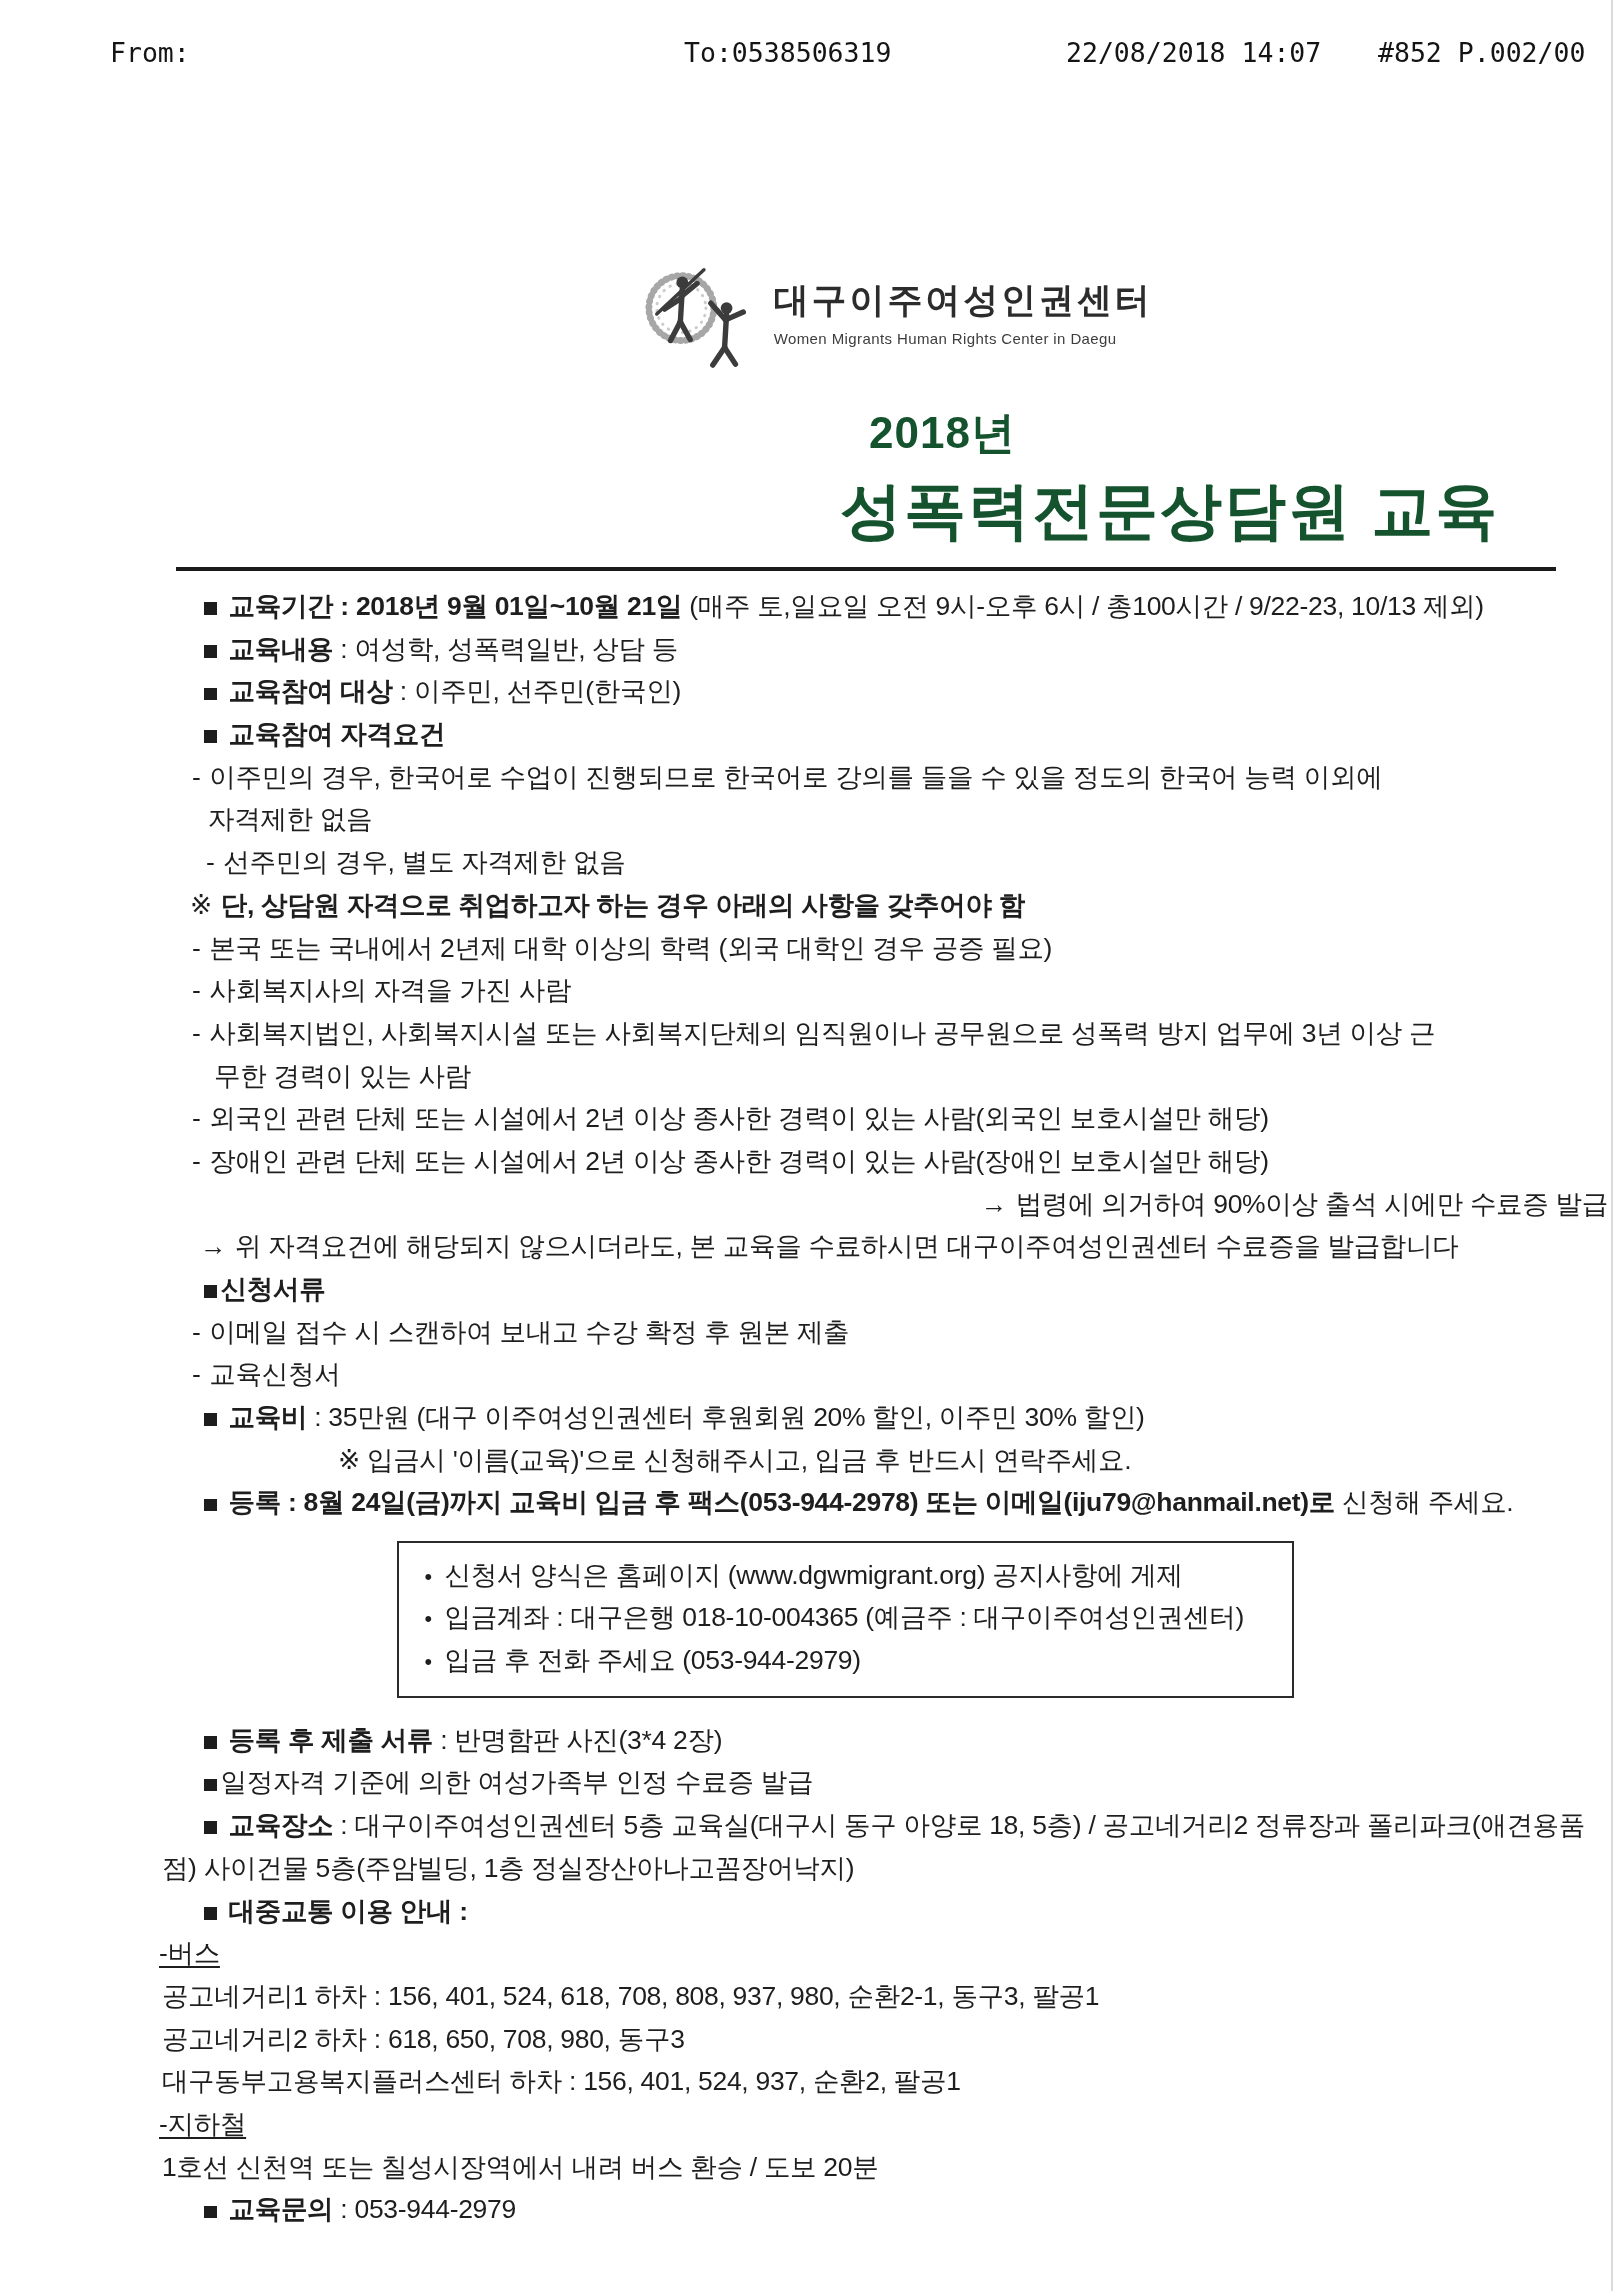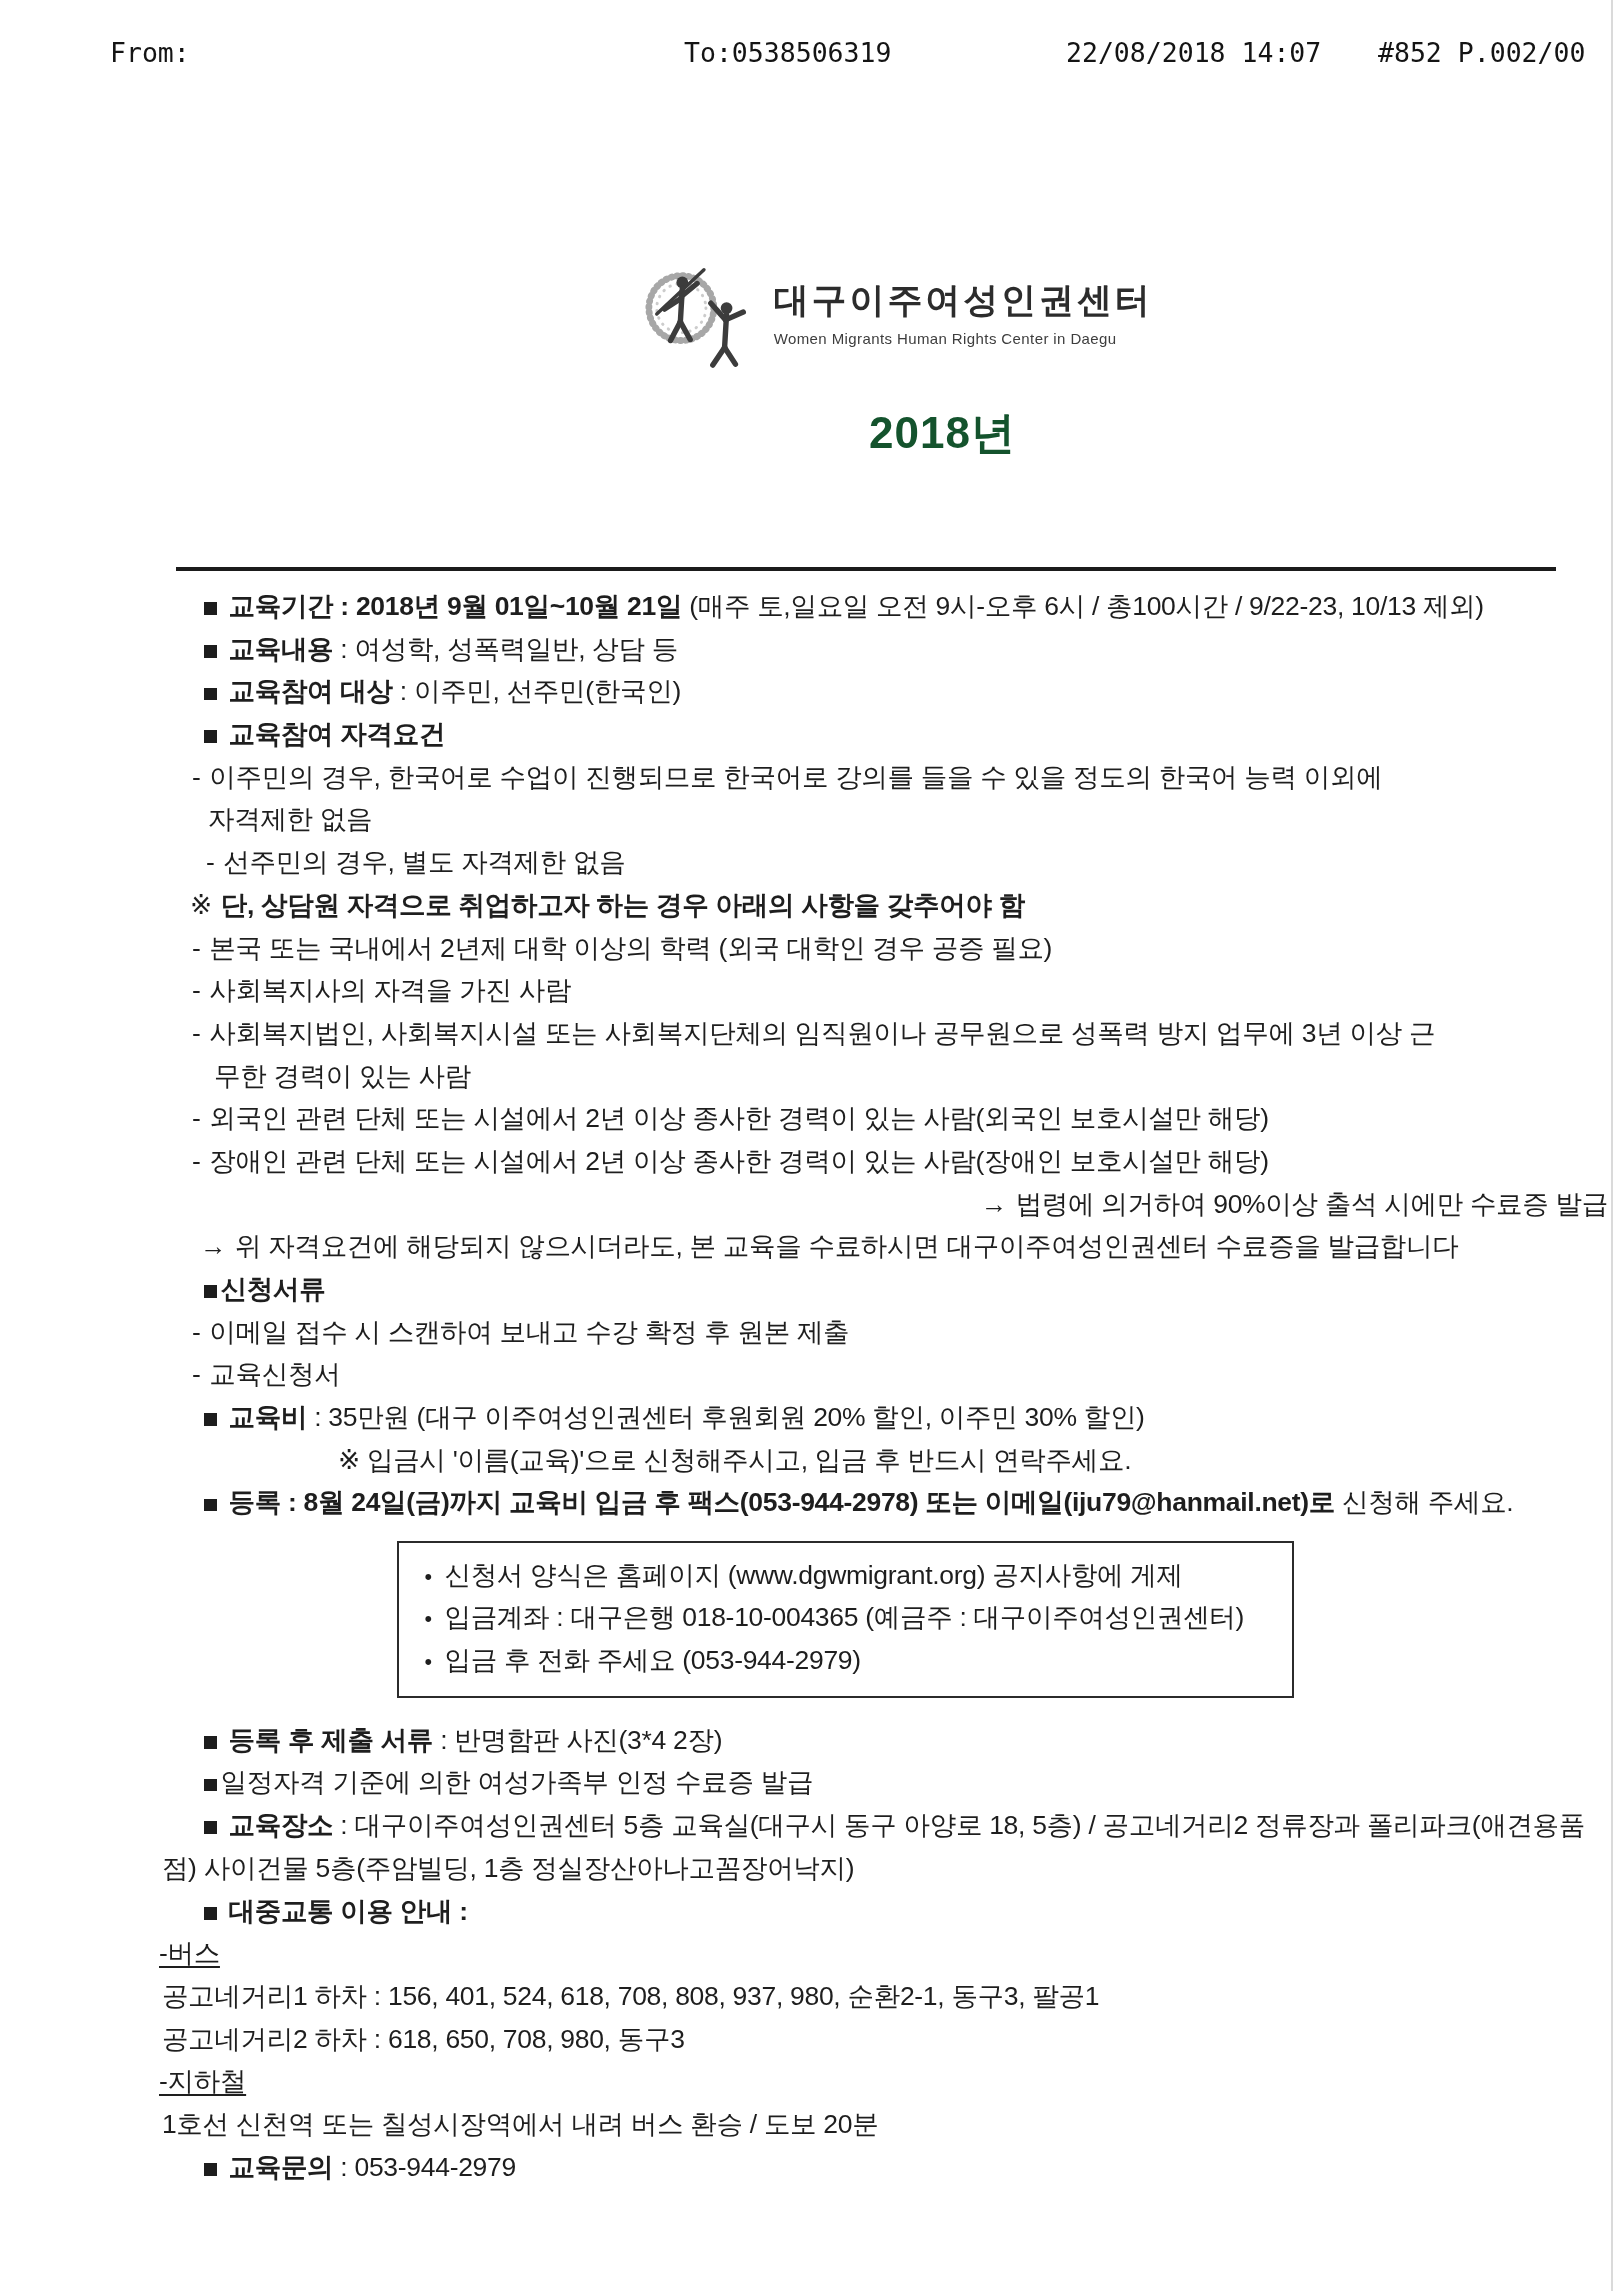--- a/index.html
+++ b/index.html
@@ -80,20 +80,21 @@
     </g>
   </svg>
   <div class="logo-text">
     <div class="logo-ko">대구이주여성인권센터</div>
     <div class="logo-en">Women Migrants Human Rights Center in Daegu</div>
   </div>
 </div>
 
 <div class="title-block">
   <div class="title-year">2018년</div>
+  <div class="title-main">성폭력전문상담원 교육</div>
 </div>
 <div class="title-rule"></div>
 
 <div class="body-lines">
   <div id="top-lines">
       <div class="line"><span class="sq"></span><span class="b">교육기간 : 2018년 9월 01일~10월 21일</span><span> (매주 토,일요일 오전 9시-오후 6시 / 총100시간 / 9/22-23, 10/13 제외)</span></div>
       <div class="line"><span class="sq"></span><span class="b">교육내용</span><span> : 여성학, 성폭력일반, 상담 등</span></div>
       <div class="line"><span class="sq"></span><span class="b">교육참여 대상</span><span> : 이주민, 선주민(한국인)</span></div>
       <div class="line"><span class="sq"></span><span class="b">교육참여 자격요건</span></div>
       <div class="line" style="padding-left: 35px;"><span class="mk">-</span><span>이주민의 경우, 한국어로 수업이 진행되므로 한국어로 강의를 들을 수 있을 정도의 한국어 능력 이외에</span></div>
@@ -122,20 +123,21 @@
     </div>
   <div id="bottom-lines">
       <div class="line"><span class="sq"></span><span class="b">등록 후 제출 서류</span><span> : 반명함판 사진(3*4 2장)</span></div>
       <div class="line"><span class="sq tight"></span><span>일정자격 기준에 의한 여성가족부 인정 수료증 발급</span></div>
       <div class="line" style="margin-top: 9.8px;"><span class="sq"></span><span class="b">교육장소</span><span> : 대구이주여성인권센터 5층 교육실(대구시 동구 아양로 18, 5층) / 공고네거리2 정류장과 폴리파크(애견용품</span></div>
       <div class="line" style="padding-left: 4.9px;"><span>점) 사이건물 5층(주암빌딩, 1층 정실장산아나고꼼장어낙지)</span></div>
       <div class="line"><span class="sq"></span><span class="b">대중교통 이용 안내 :</span></div>
       <div class="line" style="padding-left: 2px; margin-top: 7.8px;"><span class="u">-버스</span></div>
       <div class="line" style="padding-left: 4.9px;"><span>공고네거리1 하차 : 156, 401, 524, 618, 708, 808, 937, 980, 순환2-1, 동구3, 팔공1</span></div>
       <div class="line" style="padding-left: 4.9px;"><span>공고네거리2 하차 : 618, 650, 708, 980, 동구3</span></div>
+      <div class="line" style="padding-left: 4.9px;"><span>대구동부고용복지플러스센터 하차 : 156, 401, 524, 937, 순환2, 팔공1</span></div>
       <div class="line" style="padding-left: 2px;"><span class="u">-지하철</span></div>
       <div class="line" style="padding-left: 4.9px;"><span>1호선 신천역 또는 칠성시장역에서 내려 버스 환승 / 도보 20분</span></div>
       <div class="line"><span class="sq"></span><span class="b">교육문의</span><span> : 053-944-2979</span></div>
     </div>
 </div>
 
 <div class="scan-edge"></div>
 
 
 </body></html>

